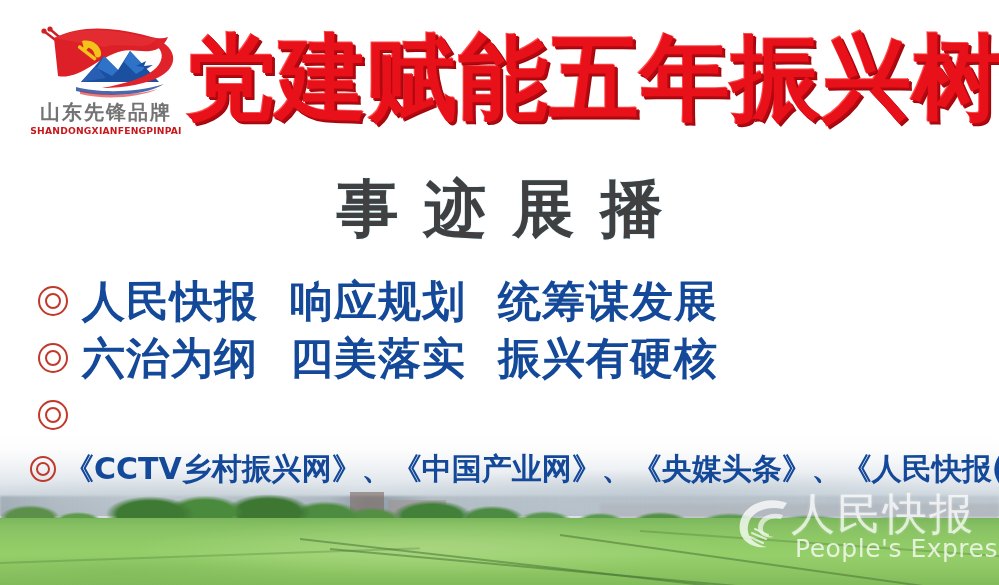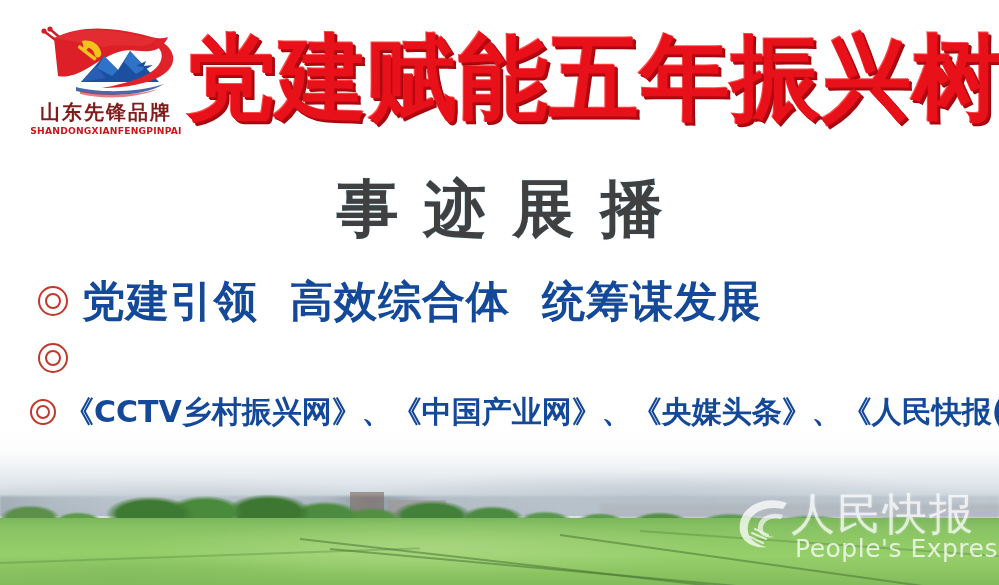--- a/index.html
+++ b/index.html
@@ -149,21 +149,21 @@
     position: absolute;
     left: 18px; top: 18px;
     width: 176px; height: 124px;
   }
   .logo-mark { position: absolute; left: 0; top: 0; width: 176px; height: 82px; }
   .logo-cn {
     position: absolute;
     left: 0; top: 82px;
     width: 176px;
     text-align: center;
-    color: #7f1d1d;
+    color: #737373;
     font-size: 20px;
     font-weight: 700;
     letter-spacing: 2px;
     line-height: 24px;
     white-space: nowrap;
   }
   .logo-en {
     position: absolute;
     left: 0; top: 108px;
     width: 176px;
@@ -372,23 +372,27 @@
 
     <div class="title">党建赋能五年振兴树标杆</div>
   </div>
 
   <div class="subtitle">事迹展播</div>
 
   <div class="slogans">
 
     <div class="slogan-row">
       <span class="bullet"></span>
-      <span class="slogan-text">党建引领  高效综合体  统筹谋发展</span>
-    </div>
-
+      <span class="slogan-text">人民快报  响应规划  统筹谋发展</span>
+    </div>
+
+    <div class="slogan-row">
+      <span class="bullet"></span>
+      <span class="slogan-text">六治为纲  四美落实  振兴有硬核</span>
+    </div>
 
     <div class="slogan-row">
       <span class="bullet"></span>
     </div>
 
     <div class="row-links">
       <span class="bullet"></span>
       <span class="links-text">《CCTV乡村振兴网》、《中国产业网》、《央媒头条》、《人民快报(百度推介)》</span>
     </div>
   </div>

